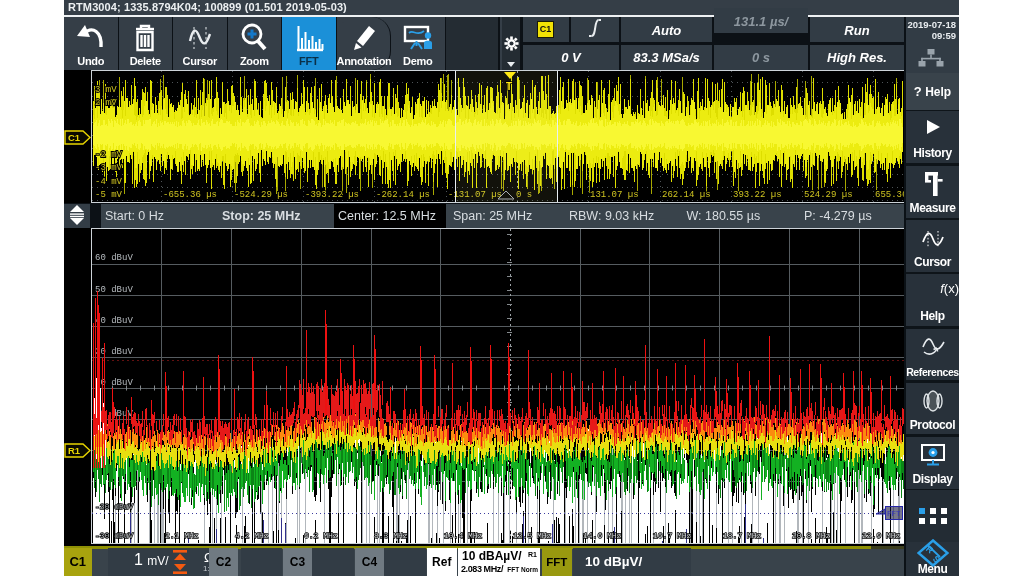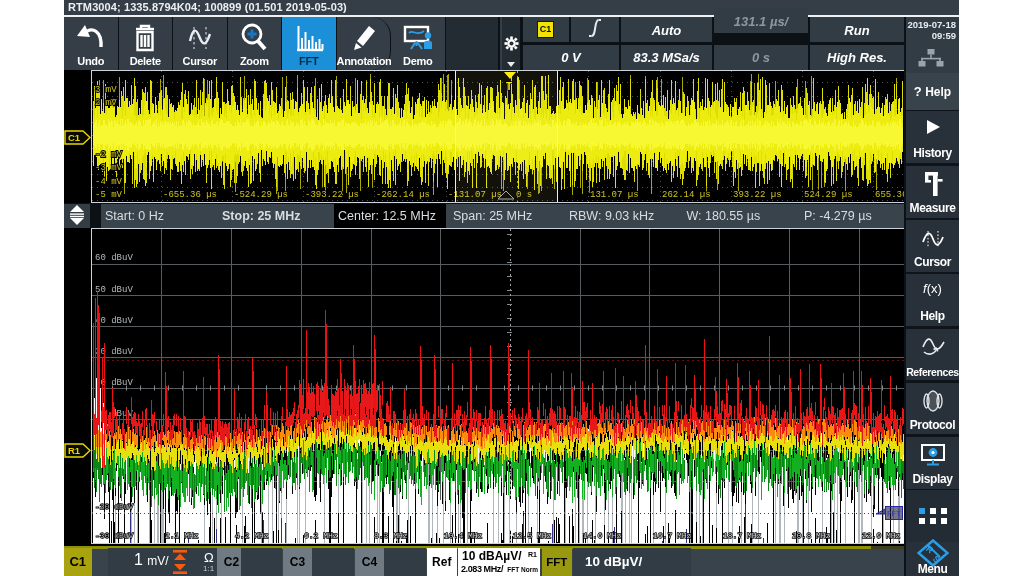--- a/index.html
+++ b/index.html
@@ -309,21 +309,21 @@
 <div class="abs" style="left:906px;top:219px;width:53px;height:54px;">
     <div class="sbi" style="top:10px;"><svg width="26" height="20" viewBox="0 0 26 20">
         <g stroke="#fff" fill="none">
           <path d="M8 2 V18 M18 2 V18" stroke-dasharray="1.6,1.8" stroke-width="1"></path>
           <path d="M3 13 C7 2 10 2 13 10 C16 18 19 18 23 8" stroke-width="1.8"></path>
         </g>
       </svg></div>
     <div class="sbl">Cursor</div>
   </div>
 <div class="abs" style="left:906px;top:273px;width:53px;height:54px;">
-    <div class="sbi" style="top:8px;color:#fff;font-size:13px;"><i>f</i>(x)</div>
+    <div class="sbi" style="top:8px;color:#fff;font-size:13px;text-align:right;"><i>f</i>(x)</div>
     <div class="sbl">Help</div>
   </div>
 <div class="abs" style="left:906px;top:327.5px;width:53px;height:54px;">
     <div class="sbi" style="top:7px;"><svg width="28" height="22" viewBox="0 0 28 22">
         <g stroke="#e8ecef" fill="none" stroke-width="1.6">
           <path d="M4 12 C8 2 11 2 14 9 C17 16 20 16 25 7"></path>
           <path d="M5 17 C10 21 16 19 18 13"></path>
           <path d="M18 13 L14.5 14.5 M18 13 L18.5 16.5"></path>
         </g>
       </svg></div>
@@ -384,21 +384,21 @@
         <g fill="#f55a10">
           <rect x="1" y="1" width="14" height="2.6"></rect>
           <path d="M8 4.5 L14 11 H2 Z"></path>
           <path d="M8 21.5 L14 15 H2 Z"></path>
           <rect x="1" y="22.4" width="14" height="2.6"></rect>
         </g>
       </svg></span>
   <span style="position:absolute;left:96px;top:2px;font-size:13px;">Ω</span>
   <span style="position:absolute;left:95px;top:16px;font-size:8px;color:#c8cdd2;">1:1</span>
 </div>
-<div class="bbox" style="left:217px;width:29px;background:#707a82;font-size:12px;line-height:28px;">C2</div>
+<div class="bbox" style="left:209px;width:29px;background:#707a82;font-size:12px;line-height:28px;">C2</div>
 <div class="bpanel" style="left:240.5px;width:41.5px;"></div>
 <div class="bbox" style="left:283px;width:29px;background:#707a82;font-size:12px;line-height:28px;">C3</div>
 <div class="bpanel" style="left:312px;width:42px;"></div>
 <div class="bbox" style="left:355px;width:29px;background:#707a82;font-size:12px;line-height:28px;">C4</div>
 <div class="bpanel" style="left:384px;width:41.5px;"></div>
 <div class="bbox" style="left:427px;width:29.5px;background:#fff;font-size:12px;line-height:28px;">Ref</div>
 <div class="bpanel" style="left:458px;width:82px;background:#fff;color:#000;">
   <span style="position:absolute;left:4px;top:1px;font-size:12px;font-weight:bold;">10 dBAµV/</span>
   <span style="position:absolute;left:3px;top:16px;font-size:9px;font-weight:bold;letter-spacing:-0.4px;">2.083 MHz/</span>
   <span style="position:absolute;right:3px;top:3px;font-size:7px;font-weight:bold;">R1</span>

